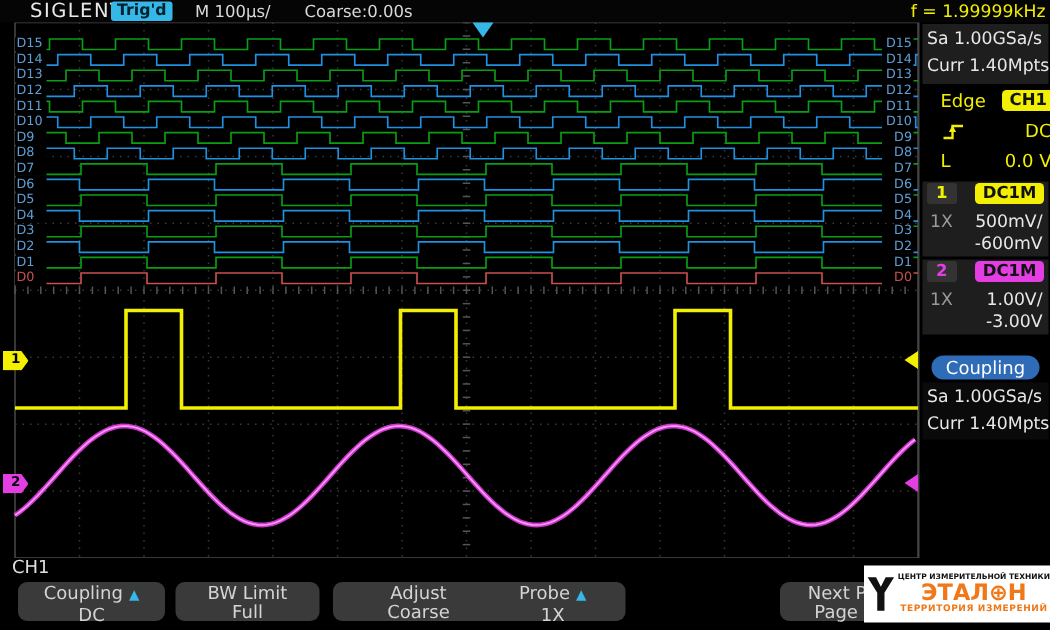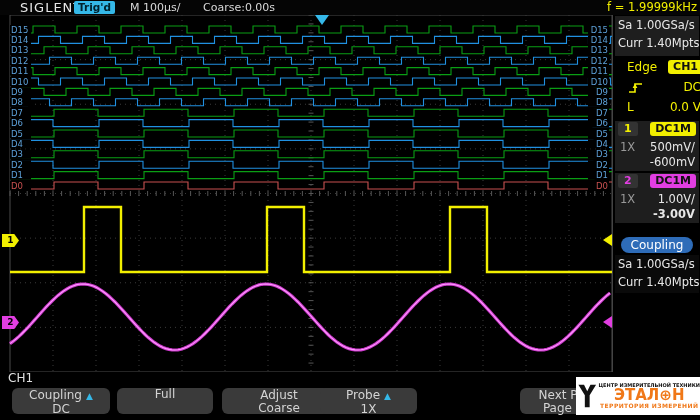--- a/index.html
+++ b/index.html
@@ -329,39 +329,40 @@
 
     <div class="side-box" style="top:158px;height:50px;">
       <div class="chbox-row" style="top:1px;">
         <span class="num-chip" style="position:absolute;left:3px;color:var(--magenta);">2</span>
         <span class="badge" style="position:absolute;right:3px;background:var(--magenta);color:#111;">DC1M</span>
       </div>
       <div class="chbox-row" style="top:18px;">
         <span style="position:absolute;left:5px;color:#999;">1X</span>
         <span style="position:absolute;right:4px;color:#e8e8e8;">1.00V/</span>
       </div>
-      <div class="chbox-row" style="top:33px;font-weight:bold;">
+      <div class="chbox-row" style="top:33px;">
         <span style="position:absolute;right:4px;color:#e8e8e8;">-3.00V</span>
       </div>
     </div>
 
     <div id="digital-badge" class="abs">Coupling</div>
     <div class="side-box" style="top:240px;height:38px;background:#0a0a0a;">
       <div class="acq-line">Sa 1.00GSa/s</div>
       <div class="acq-line">Curr 1.40Mpts</div>
     </div>
   </div>
 
   <div id="bottom-title" class="abs">CH1</div>
   <div id="menu-buttons">
       <div class="menu-btn" style="left: 12px; width: 98px;">
         <span class="lbl">Coupling<span class="btn-arrow">▲</span></span>
         <span class="val">DC</span>
       </div>
       <div class="menu-btn" style="left: 117px; width: 96px;">
+        <span class="lbl">BW Limit</span>
         <span class="val">Full</span>
       </div>
       <div class="menu-btn" style="left: 222px; width: 114px;">
         <span class="lbl">Adjust</span>
         <span class="val">Coarse</span>
       </div>
       <div class="menu-btn" style="left: 320px; width: 97px;">
         <span class="lbl">Probe<span class="btn-arrow">▲</span></span>
         <span class="val">1X</span>
       </div>

